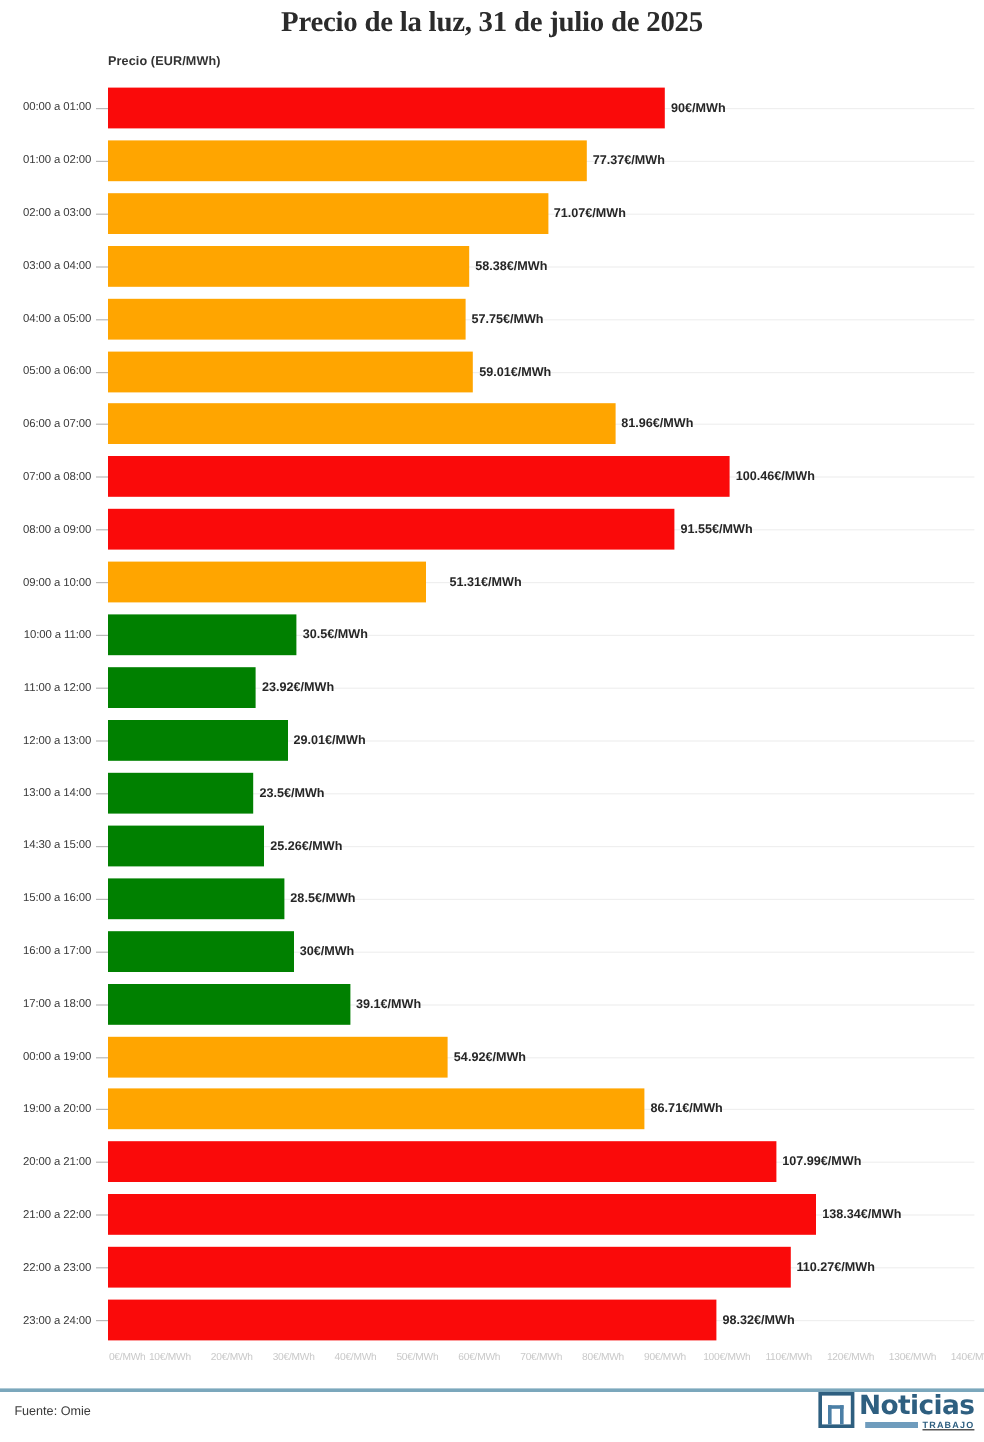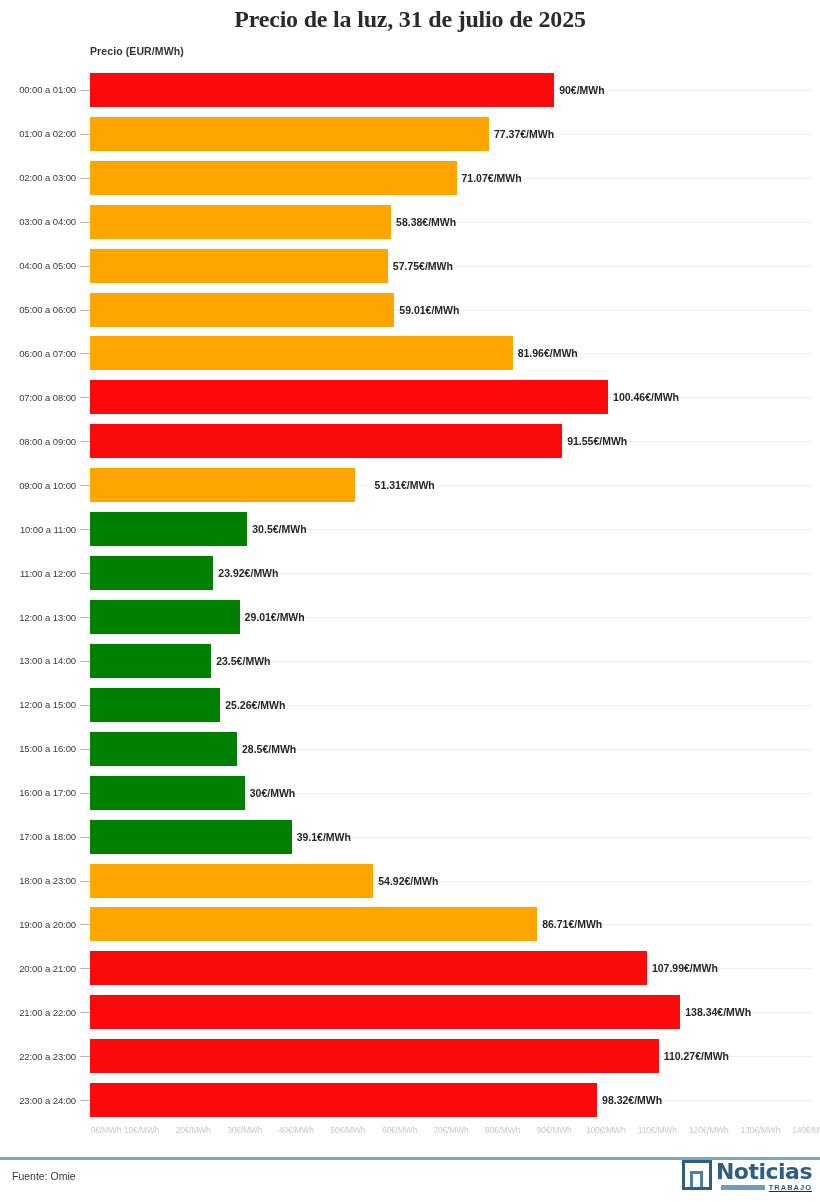--- a/index.html
+++ b/index.html
@@ -272,21 +272,21 @@
         </div>
         <div class="row">
           <div class="row-gridline" style="background: rgb(239, 239, 239);"></div>
           <div class="row-label">13:00 a 14:00</div>
           <div class="tick-mark"></div>
           <div class="bar" style="width: 121.193px; background: rgb(0, 128, 0);"></div>
           <div class="bar-value" style="left: 211.193px;">23.5€/MWh</div>
         </div>
         <div class="row">
           <div class="row-gridline" style="background: rgb(239, 239, 239);"></div>
-          <div class="row-label">12:00 a 15:00</div>
+          <div class="row-label">14:30 a 15:00</div>
           <div class="tick-mark"></div>
           <div class="bar" style="width: 130.269px; background: rgb(0, 128, 0);"></div>
           <div class="bar-value" style="left: 220.269px;">25.26€/MWh</div>
         </div>
         <div class="row">
           <div class="row-gridline" style="background: rgb(239, 239, 239);"></div>
           <div class="row-label">15:00 a 16:00</div>
           <div class="tick-mark"></div>
           <div class="bar" style="width: 146.979px; background: rgb(0, 128, 0);"></div>
           <div class="bar-value" style="left: 236.979px;">28.5€/MWh</div>
@@ -300,21 +300,21 @@
         </div>
         <div class="row">
           <div class="row-gridline" style="background: rgb(239, 239, 239);"></div>
           <div class="row-label">17:00 a 18:00</div>
           <div class="tick-mark"></div>
           <div class="bar" style="width: 201.644px; background: rgb(0, 128, 0);"></div>
           <div class="bar-value" style="left: 291.644px;">39.1€/MWh</div>
         </div>
         <div class="row">
           <div class="row-gridline" style="background: rgb(239, 239, 239);"></div>
-          <div class="row-label">18:00 a 23:00</div>
+          <div class="row-label">00:00 a 19:00</div>
           <div class="tick-mark"></div>
           <div class="bar" style="width: 283.23px; background: rgb(255, 165, 0);"></div>
           <div class="bar-value" style="left: 373.23px;">54.92€/MWh</div>
         </div>
         <div class="row">
           <div class="row-gridline" style="background: rgb(239, 239, 239);"></div>
           <div class="row-label">19:00 a 20:00</div>
           <div class="tick-mark"></div>
           <div class="bar" style="width: 447.176px; background: rgb(255, 165, 0);"></div>
           <div class="bar-value" style="left: 537.176px;">86.71€/MWh</div>

